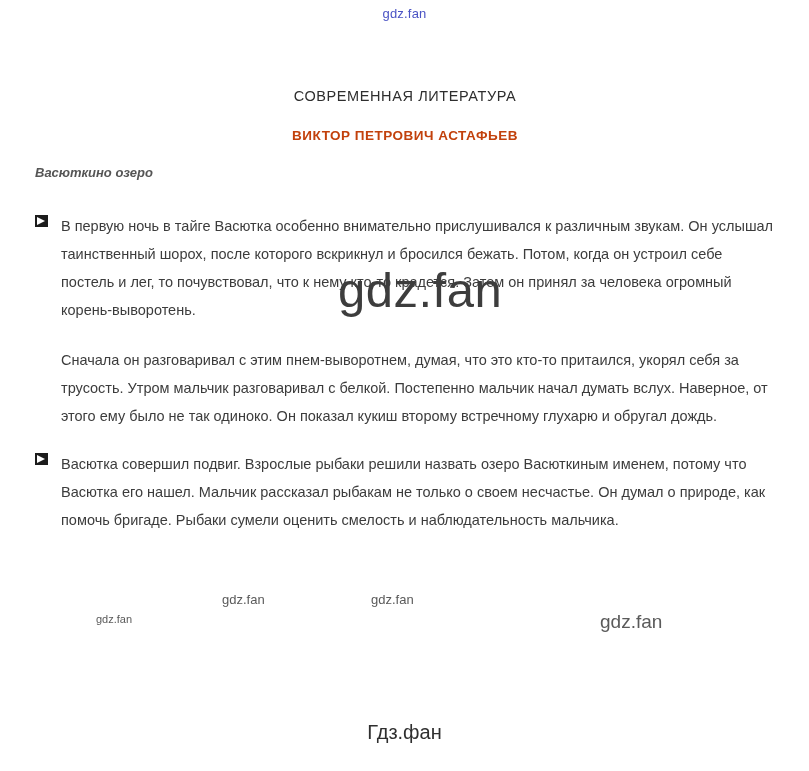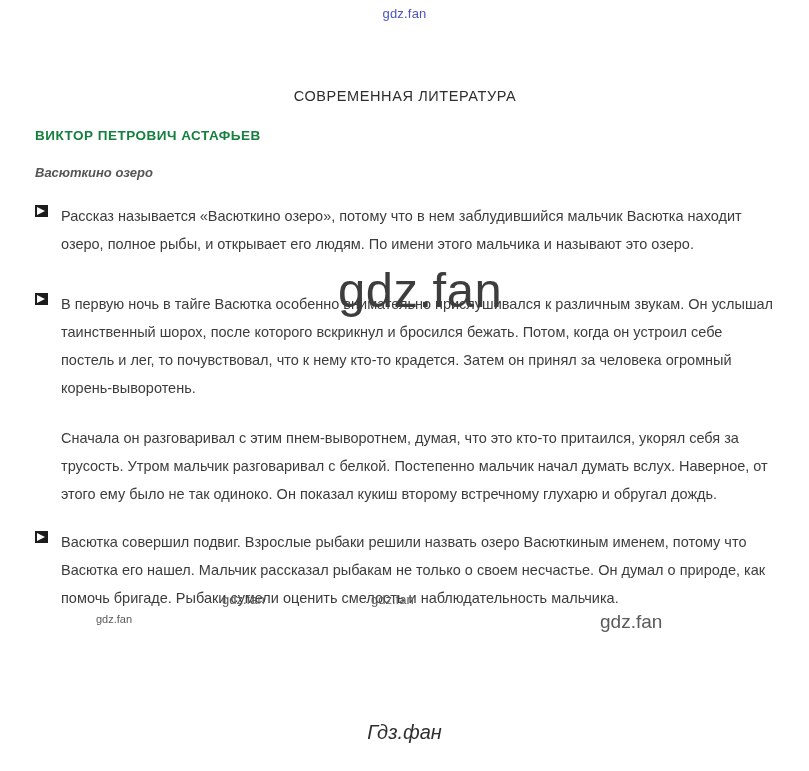--- a/index.html
+++ b/index.html
@@ -45,23 +45,24 @@
   .doc-title {
     text-align: center;
     font-weight: normal;
     font-size: 14.5px;
     color: #2e2e2e;
     letter-spacing: 0.6px;
     margin: 0 0 24px 0;
   }
 
   .doc-author {
+    text-align: center;
     font-weight: bold;
     font-size: 13.5px;
-    color: #15803d;
+    color: #c2410c;
     letter-spacing: 0.5px;
     margin: 0 0 22px 0;
   }
 
   .doc-subtitle {
     font-weight: bold;
     font-style: italic;
     font-size: 13px;
     color: #555555;
     margin: 0 0 22px 0;
@@ -142,40 +143,35 @@
   }
 
   .footer-brand {
     position: absolute;
     bottom: 27px;
     left: 0;
     width: 809px;
     text-align: center;
     font-size: 20px;
     color: #2f2f2f;
-    font-style: italic;
   }
 </style>
 </head>
 <body>
 
 <div class="page">
 
   <div class="top-brand">gdz.fan</div>
 
   <div class="doc">
 
     <h1 class="doc-title">СОВРЕМЕННАЯ ЛИТЕРАТУРА</h1>
     <h2 class="doc-author">ВИКТОР ПЕТРОВИЧ АСТАФЬЕВ</h2>
     <h3 class="doc-subtitle">Васюткино озеро</h3>
 
-    <div class="answer-block" style="margin-left:26px;">
-      <span class="bullet"></span>
-      <p class="answer-text">Рассказ называется «Васюткино озеро», потому что в нем заблудившийся мальчик Васютка находит озеро, полное рыбы, и открывает его людям. По имени этого мальчика и называют это озеро.</p>
-    </div>
 
     <div class="answer-block" style="margin-left:26px; margin-top:32px;">
       <span class="bullet"></span>
       <p class="answer-text">В первую ночь в тайге Васютка особенно внимательно прислушивался к различным звукам. Он услышал таинственный шорох, после которого вскрикнул и бросился бежать. Потом, когда он устроил себе постель и лег, то почувствовал, что к нему кто-то крадется. Затем он принял за человека огромный корень-выворотень.</p>
       <p class="answer-text para-indent">Сначала он разговаривал с этим пнем-выворотнем, думая, что это кто-то притаился, укорял себя за трусость. Утром мальчик разговаривал с белкой. Постепенно мальчик начал думать вслух. Наверное, от этого ему было не так одиноко. Он показал кукиш второму встречному глухарю и обругал дождь.</p>
     </div>
 
     <div class="answer-block" style="margin-left:26px; ">
       <span class="bullet"></span>
       <p class="answer-text">Васютка совершил подвиг. Взрослые рыбаки решили назвать озеро Васюткиным именем, потому что Васютка его нашел. Мальчик рассказал рыбакам не только о своем несчастье. Он думал о природе, как помочь бригаде. Рыбаки сумели оценить смелость и наблюдательность мальчика.</p>

